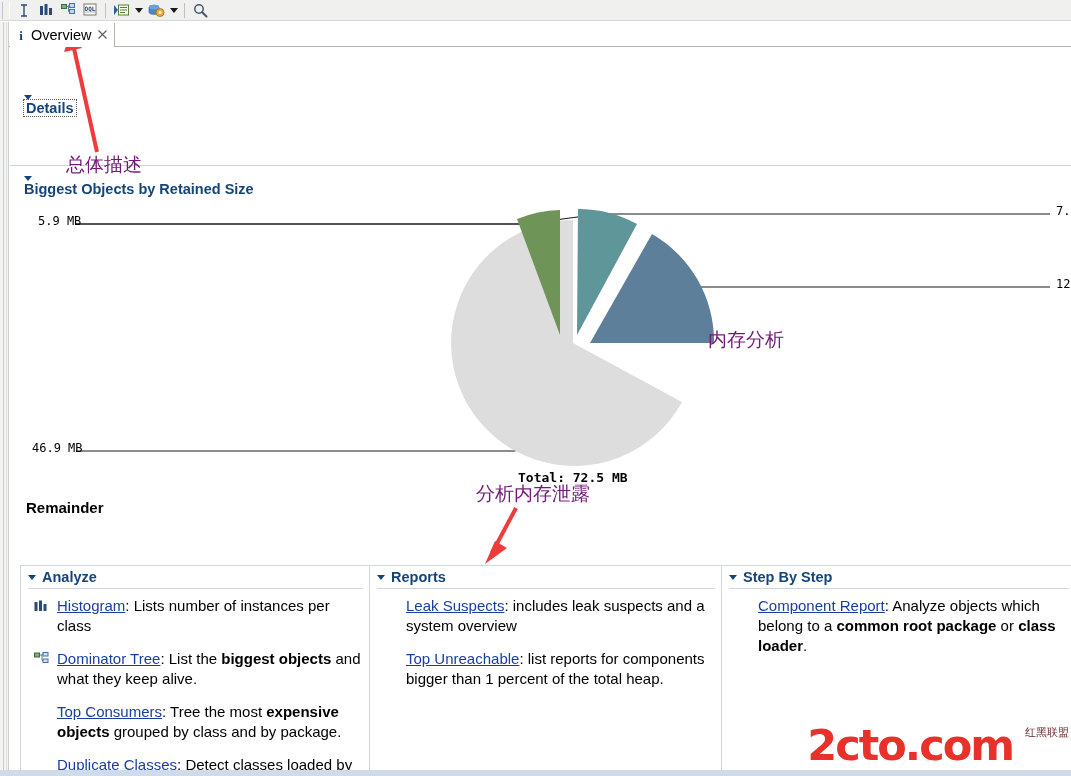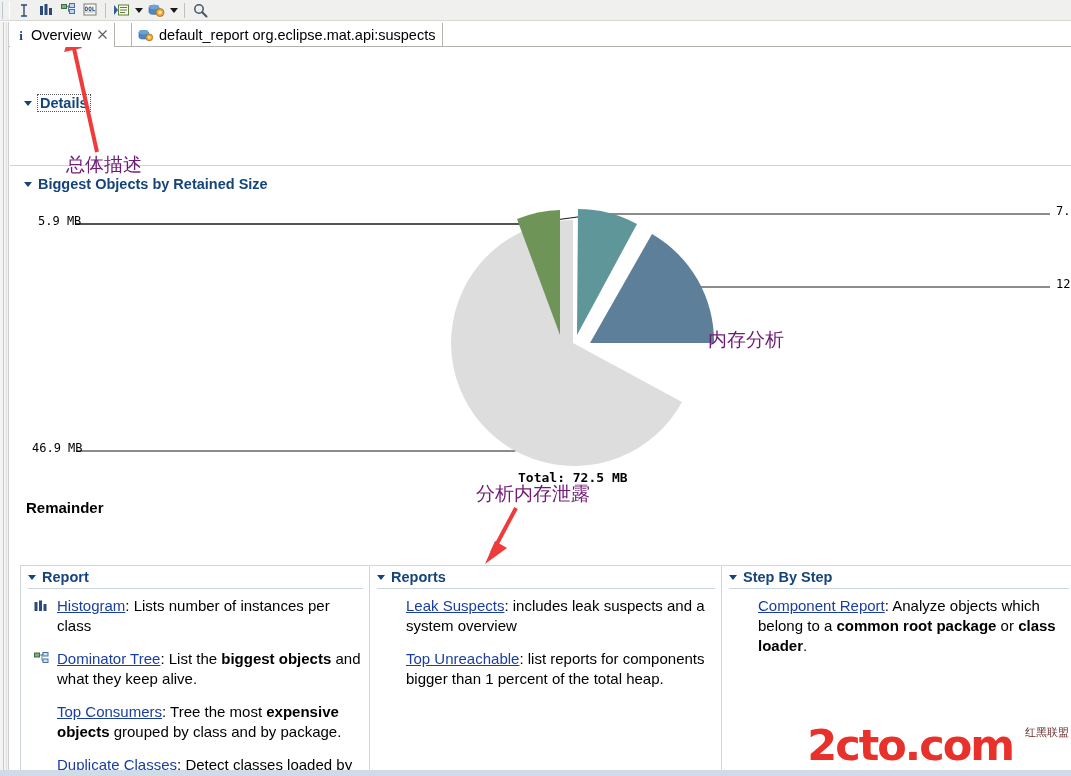--- a/index.html
+++ b/index.html
@@ -104,24 +104,25 @@
   
   .content {
     position: absolute; left: 10px; top: 47px;
     width: 1061px; height: 729px;
     background: #ffffff;
   }
 
   
   .section-head {
     position: absolute;
-    display: flex; align-items: center;
+    display: flex; align-items: flex-start;
     font-size: 14.5px; font-weight: bold;
     color: #14447a;
     white-space: nowrap;
+    flex-direction: column;
   }
   .section-head .twisty {
     width: 0; height: 0; margin-right: 6px;
     border-left: 4.5px solid transparent;
     border-right: 4.5px solid transparent;
     border-top: 5px solid #14447a;
   }
   .focus-box { padding: 0 2px; outline: 1px dotted #5a5a5a; }
   .head-rule {
     position: absolute; height: 1px;
@@ -311,32 +312,20 @@
         </svg>
       </span>
       <span class="tab-label">Overview</span>
       <span class="tab-close">
         <svg width="9" height="9" viewBox="0 0 9 9">
           <path d="M0.5 0.5 L8.5 8.5 M8.5 0.5 L0.5 8.5" stroke="#5a5a5a" stroke-width="1.1"></path>
         </svg>
       </span>
     </div>
 
-    <div class="tab inactive">
-      <span class="tab-icon">
-        <svg width="16" height="15" viewBox="0 0 17 15">
-          <ellipse cx="6" cy="4" rx="5" ry="2.3" fill="#3f77b5"></ellipse>
-          <path d="M1 4 v5 a5 2.3 0 0 0 10 0 v-5" fill="#4e88c4" stroke="#2e5f97" stroke-width="0.6"></path>
-          <ellipse cx="6" cy="4" rx="5" ry="2.3" fill="#6aa3d8"></ellipse>
-          <circle cx="12" cy="9.5" r="3.6" fill="#f2a93b" stroke="#a06a12" stroke-width="0.8"></circle>
-          <circle cx="12" cy="9.5" r="1.3" fill="#fff7e0"></circle>
-        </svg>
-      </span>
-      <span class="tab-label">default_report  org.eclipse.mat.api:suspects</span>
-    </div>
   </div>
 
   <div class="lsidebar"></div>
 
   <div class="content">
 
     <div class="section-head" style="left:14px; top:48px;">
       <span class="twisty"></span>
       <span class="focus-box">Details</span>
     </div>
@@ -372,21 +361,21 @@
       <div class="mono" style="left:1046px; top:82px;">12.</div>
       <div class="mono" style="left:22px; top:246px;">46.9 MB</div>
       <div class="mono" style="left:508px; top:275px; font-size:13px; font-weight:bold;">Total: 72.5 MB</div>
     </div>
 
     <div class="remainder">Remainder</div>
 
     <div class="panel" style="left:10px; width:350px;">
       <div class="panel-head">
         <span class="twisty"></span>
-        <span>Report</span>
+        <span>Analyze</span>
       </div>
       <div class="panel-rule"></div>
       <div class="panel-body">
 
         <div class="entry">
           <span class="e-icon">
             <svg width="13" height="12" viewBox="0 0 13 12">
               <rect x="0.5" y="2" width="3" height="9" fill="#2b4a7a"></rect>
               <rect x="5" y="0.5" width="3" height="10.5" fill="#2b4a7a"></rect>
               <rect x="9.5" y="4" width="3" height="7" fill="#2b4a7a"></rect>

